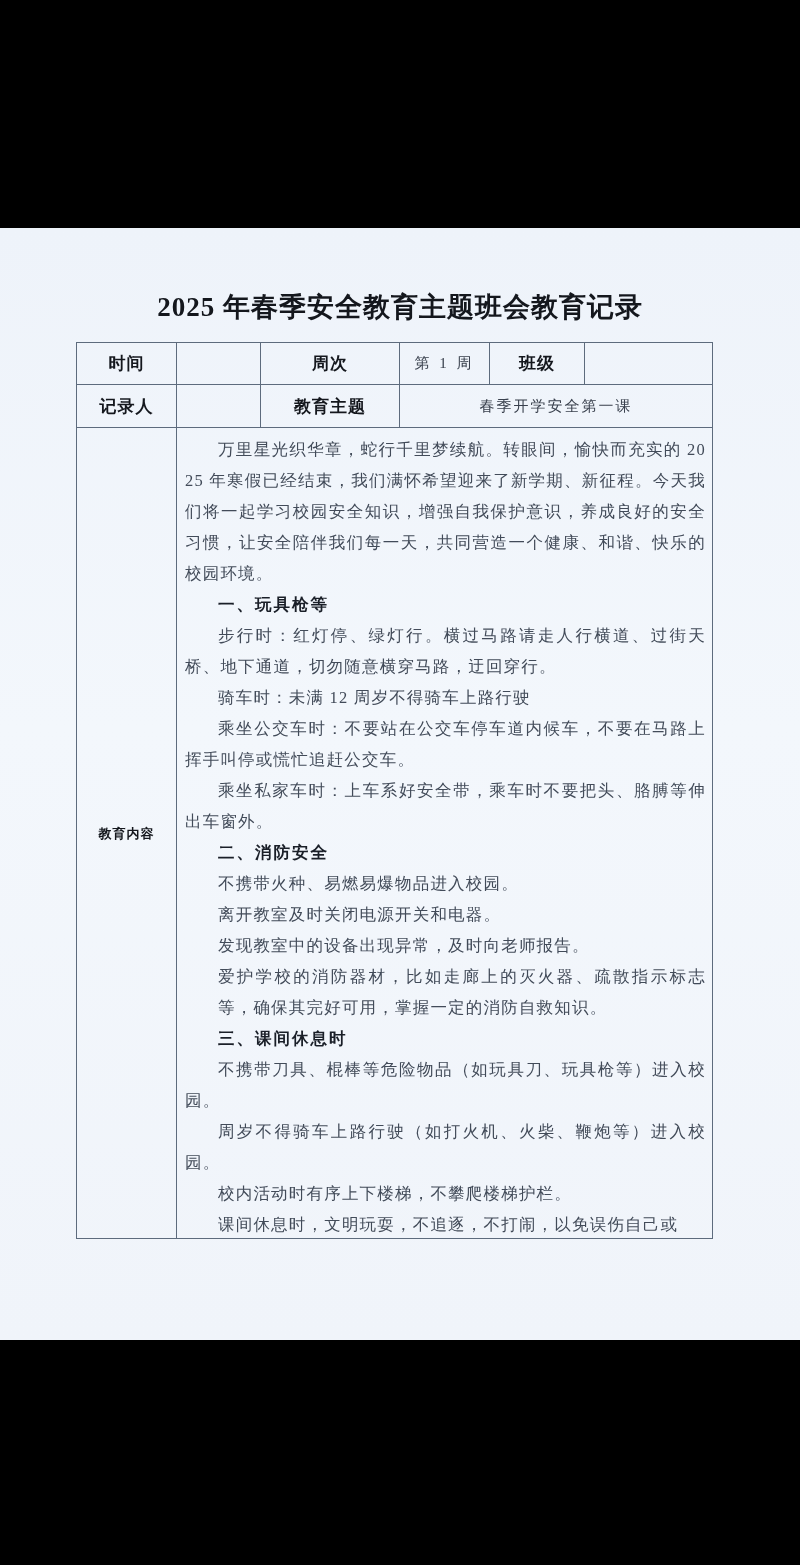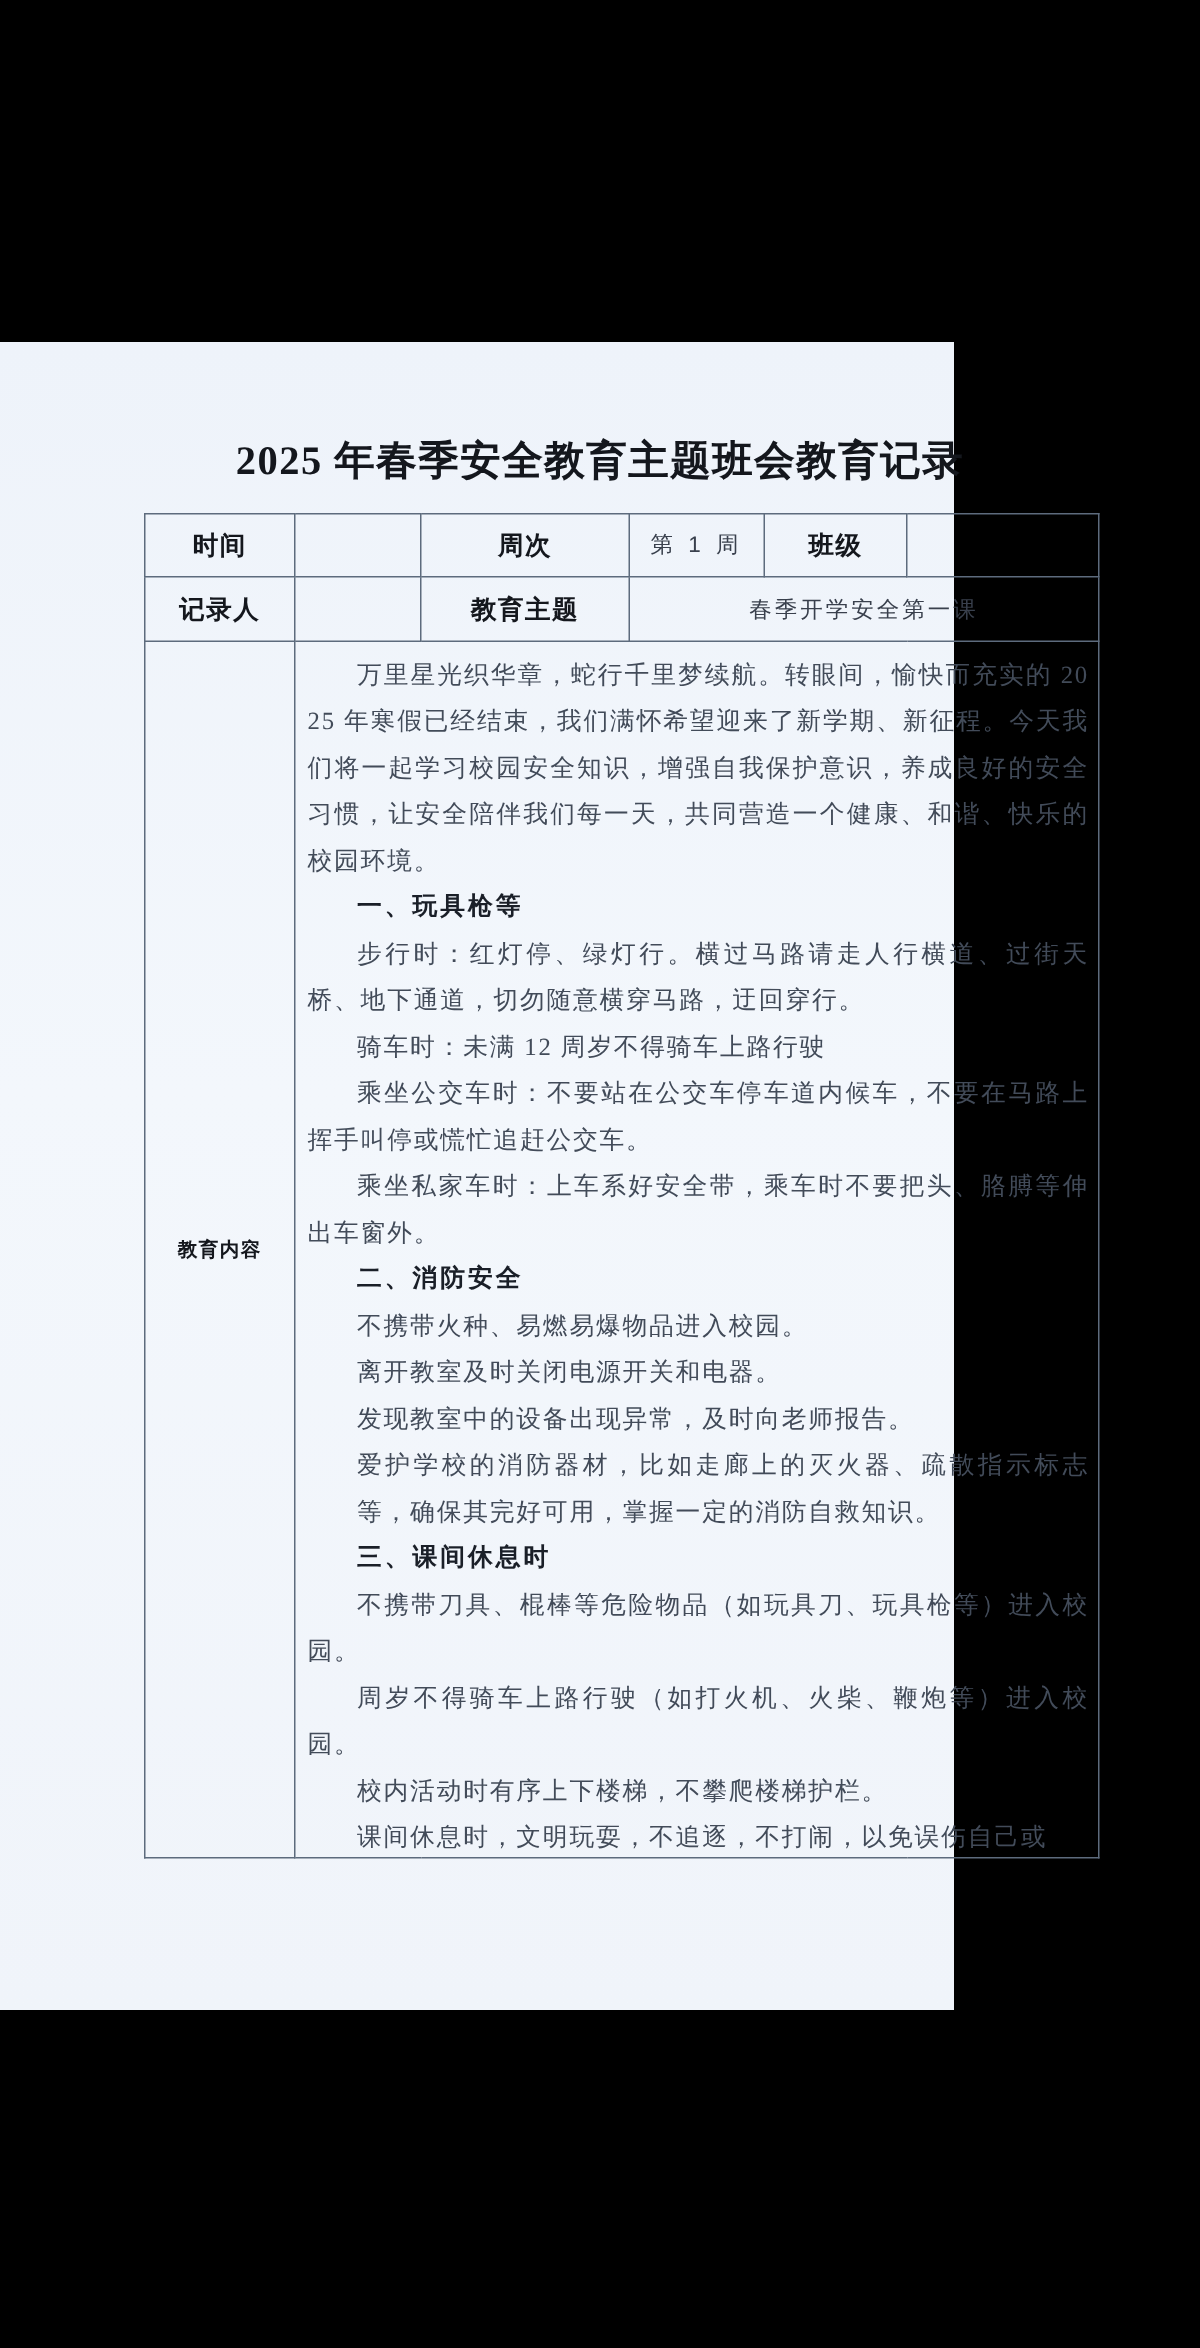--- a/index.html
+++ b/index.html
@@ -19,21 +19,21 @@
   
   #screen {
     position: absolute;
     inset: 0;
     background: #000000;
   }
   #page {
     position: absolute;
     left: 0;
     top: 228px;
-    width: 636px;
+    width: 800px;
     height: 1112px;
     background: #f1f5fb;
     background-image: linear-gradient(180deg, #eef3fa 0%, #f3f7fc 45%, #f0f4fa 100%);
   }
   .bar-top {
     position: absolute;
     left: 0; top: 0; width: 800px; height: 228px;
     background: #000;
   }
   .bar-bottom {
@@ -53,21 +53,21 @@
     font-weight: 700;
     font-size: 27px;
     letter-spacing: 1px;
     color: #14171d;
     white-space: nowrap;
   }
 
   
   .doc-table {
     position: absolute;
-    left: 96px;
+    left: 76px;
     top: 114px;
     width: 636px;
     border-collapse: collapse;
     table-layout: fixed;
   }
   .doc-table td {
     border: 1px solid #5d6b7d;
     padding: 0;
     vertical-align: middle;
     background: transparent;
@@ -78,21 +78,21 @@
   .lbl {
     text-align: center;
     font-family: "Liberation Sans", "DejaVu Sans", sans-serif;
     font-weight: 700;
     font-size: 17px;
     color: #14171d;
     letter-spacing: 1px;
   }
   .val {
     text-align: center;
-    font-family: Liberation Sans, sans-serif;
+    font-family: Liberation Serif, serif;
     font-size: 15px;
     color: #39404d;
     letter-spacing: 2px;
   }
   .val-wk { letter-spacing: 3px; }
 
   
   .content-label-cell {
     text-align: center;
     vertical-align: middle;

